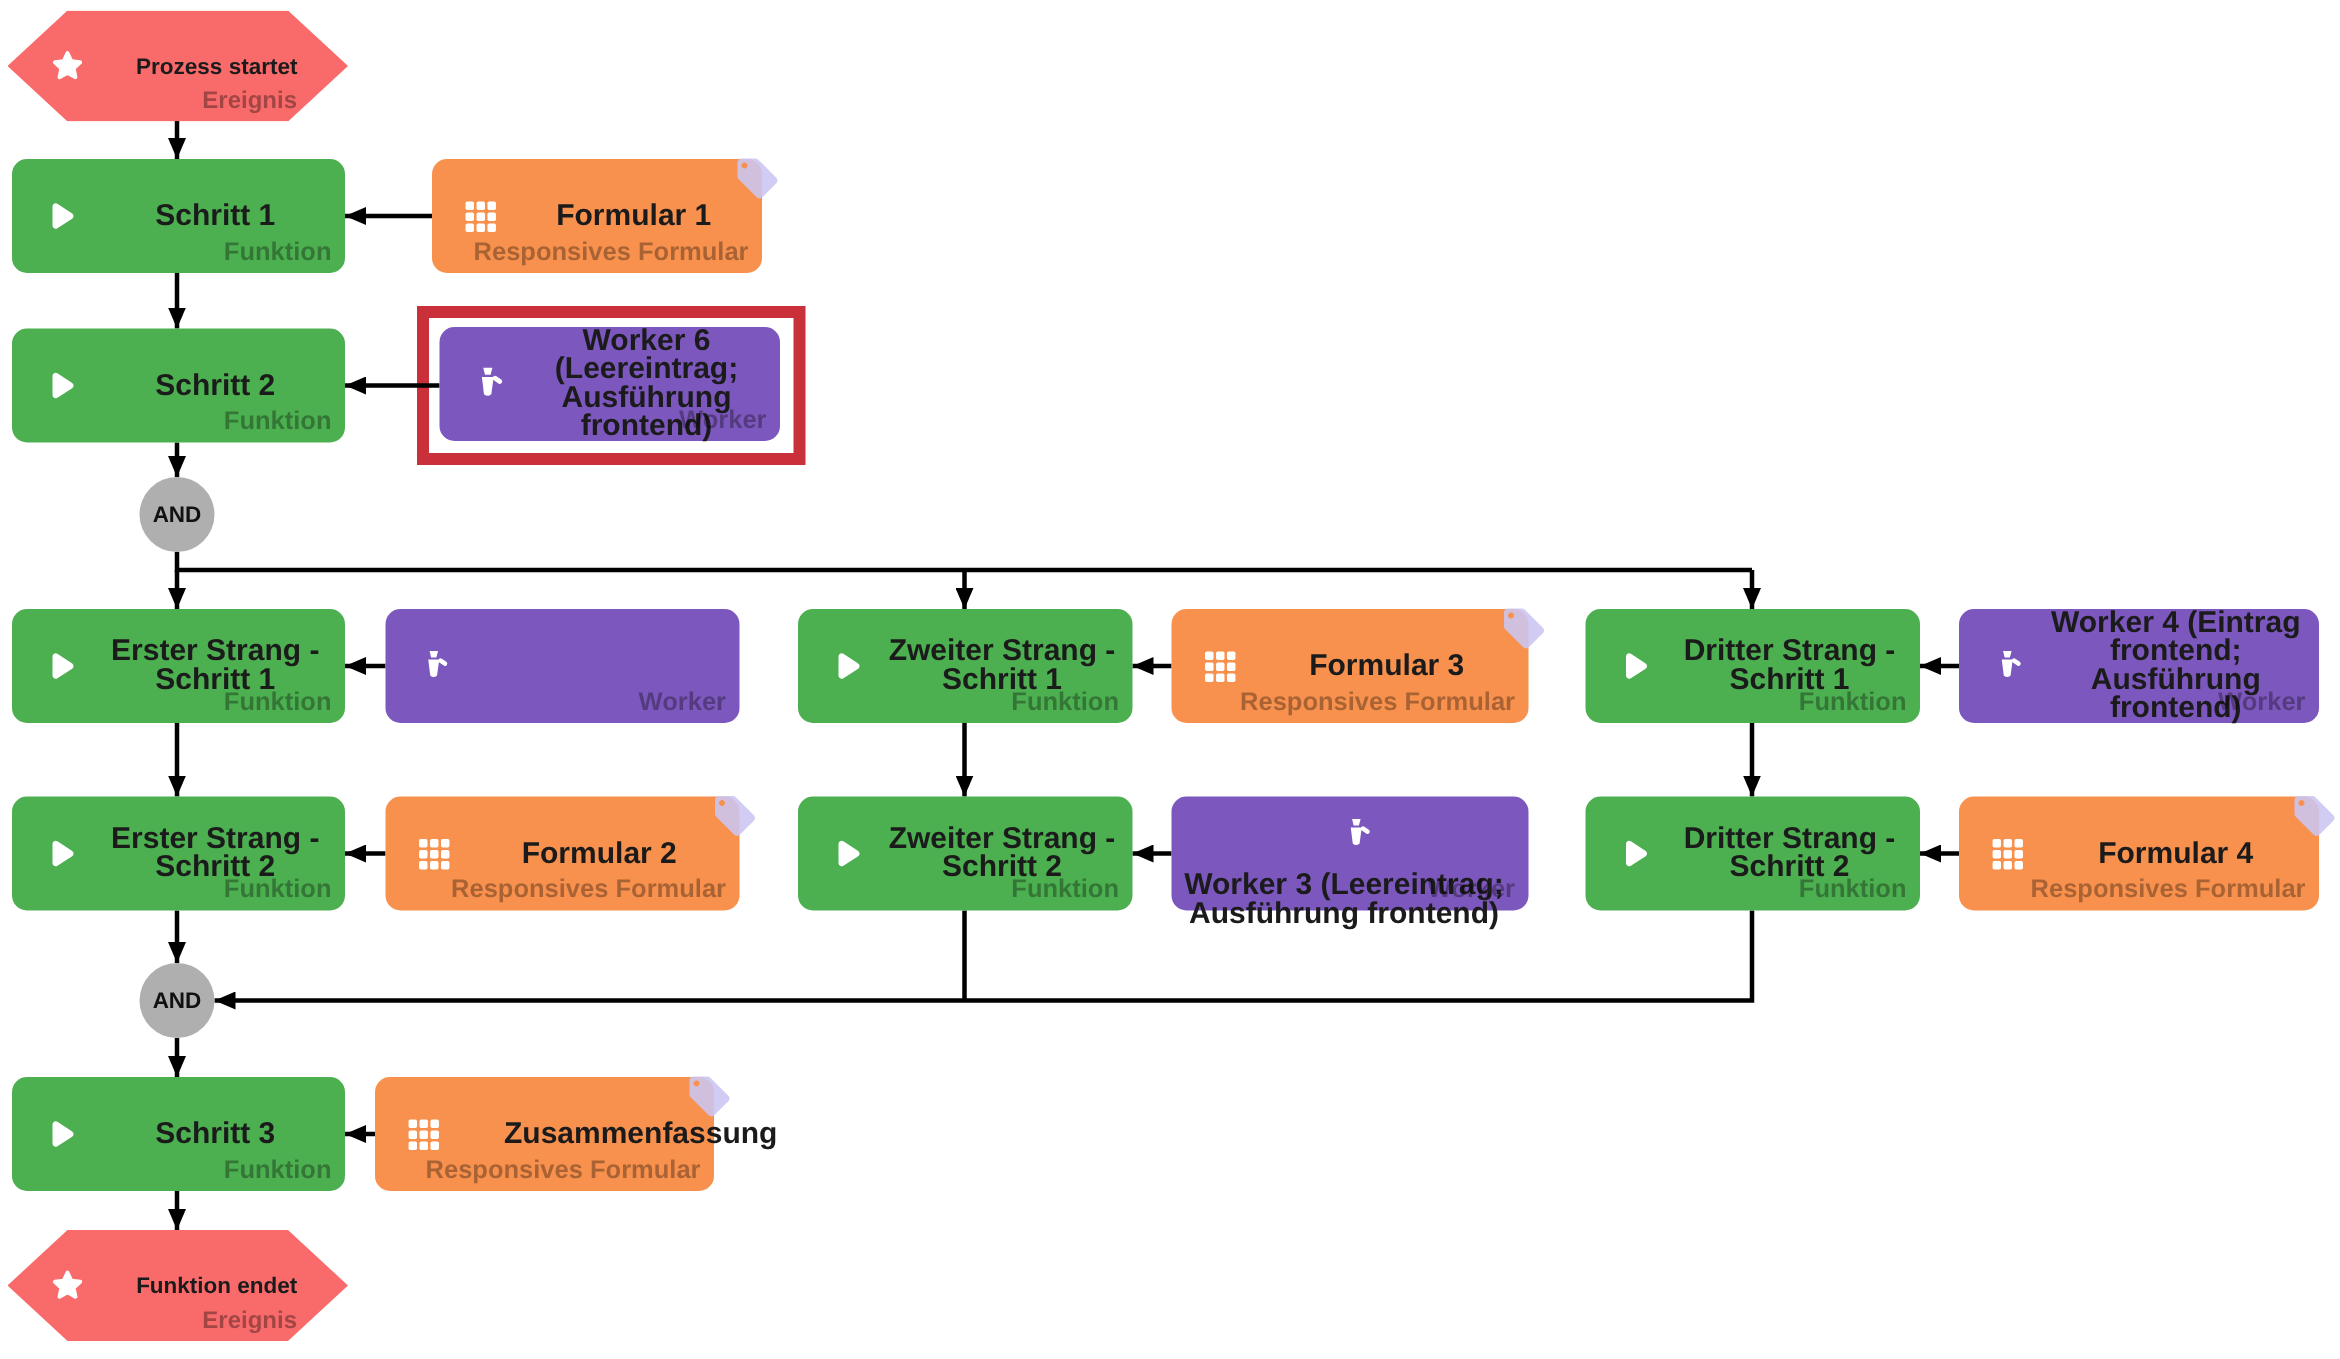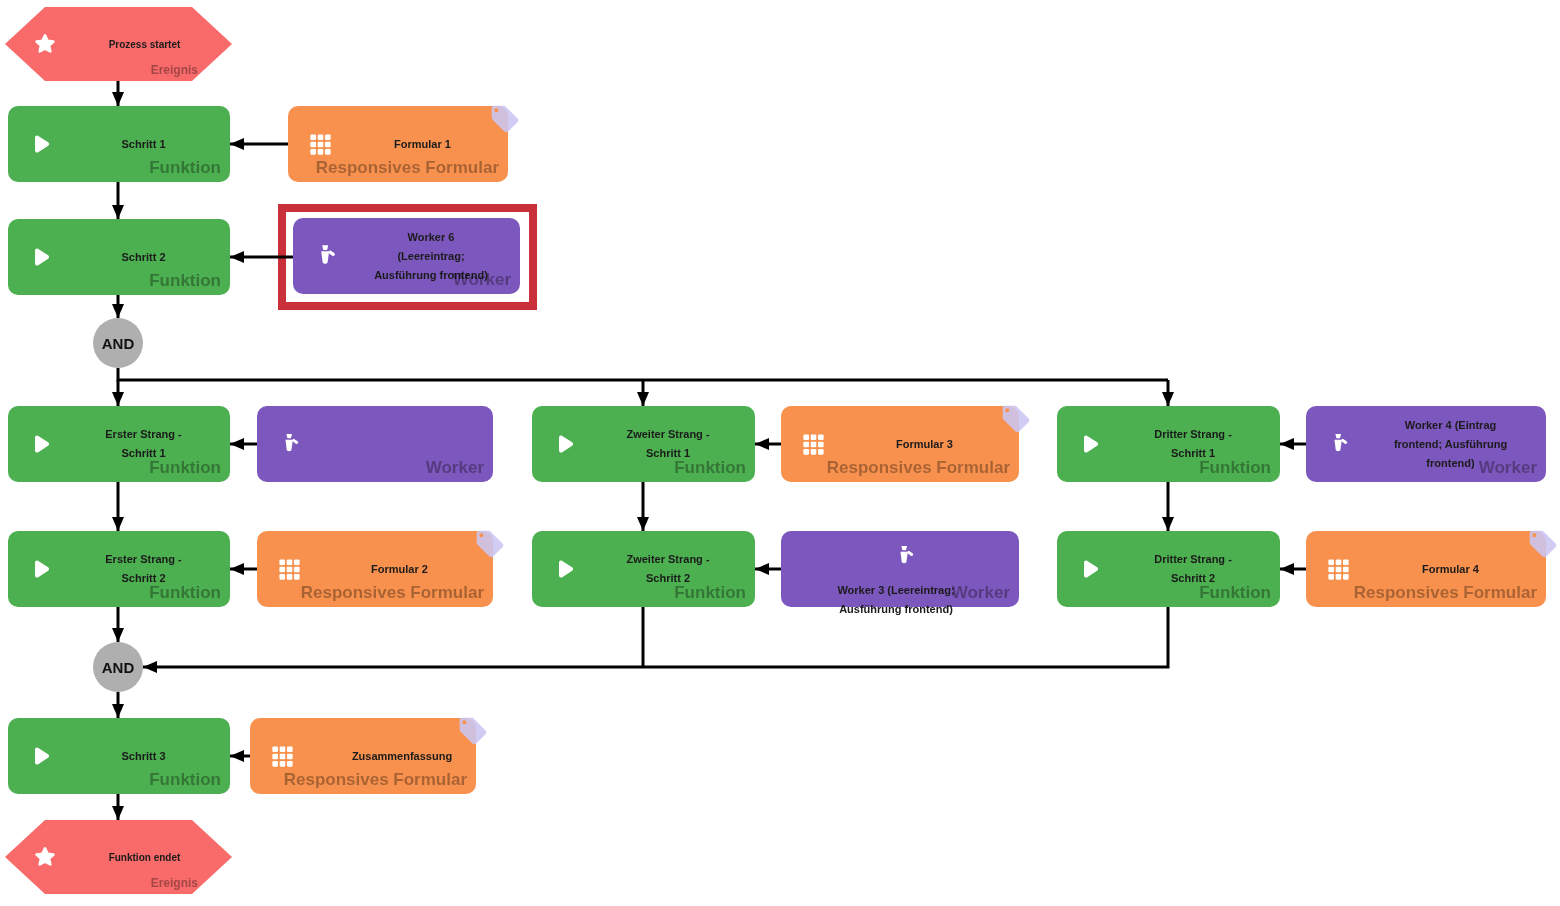--- a/index.html
+++ b/index.html
@@ -2,34 +2,34 @@
 <html><head>
 <meta charset="utf-8">
 <style>
   html,body{margin:0;padding:0;background:#ffffff;overflow:hidden;}
   .canvas{position:relative;width:1560px;height:906px;background:#ffffff;
           font-family:"Liberation Sans",sans-serif;}
   
   .node{position:absolute;height:76px;border-radius:10px;display:flex;align-items:center;
         z-index:3;box-sizing:border-box;}
   .node .icon{flex:0 0 50px;display:flex;align-items:center;justify-content:center;padding-left:7px;}
-  .node .title{flex:1;text-align:center;font-weight:bold;font-size:11px;line-height:19px;
+  .node .title{flex:1;text-align:center;font-weight:bold;font-size:20px;line-height:19px;
                color:#1b1b1b;white-space:pre-line;padding:0 8px 0 0;}
   .node .type{position:absolute;right:9px;bottom:4px;font-size:17px;font-weight:bold;
               color:rgba(0,0,0,0.32);white-space:nowrap;}
   .func{background:#4CAF50;}
   .form{background:#F8914D;}
   .worker{background:#7C57BD;}
   
   .event{position:absolute;height:74px;background:#F96A6A;display:flex;align-items:center;
          z-index:3;clip-path:polygon(40px 0,calc(100% - 40px) 0,100% 50%,
          calc(100% - 40px) 100%,40px 100%,0 50%);}
   .event .icon{flex:0 0 52px;display:flex;align-items:center;justify-content:center;padding-left:14px;}
-  .event .title{flex:1;text-align:center;font-weight:bold;font-size:10px;color:#1b1b1b;padding-right:14px;}
-  .event .type{position:absolute;right:34px;bottom:4px;font-size:12px;font-weight:bold;
+  .event .title{flex:1;text-align:center;font-weight:bold;font-size:15px;color:#1b1b1b;padding-right:14px;}
+  .event .type{position:absolute;right:34px;bottom:4px;font-size:16px;font-weight:bold;
                color:rgba(0,0,0,0.35);padding-left:48px;}
   
   .gateway{position:absolute;width:50px;height:50px;border-radius:50%;background:#AFAFAF;
            display:flex;align-items:center;justify-content:center;font-weight:bold;
            font-size:15px;color:#111;z-index:3;}
   
   .sel-frame{position:absolute;left:278px;top:204px;width:259px;height:106px;
              border:8px solid #C9303A;background:#ffffff;z-index:1;box-sizing:border-box;}
   
   svg.connectors{position:absolute;left:0;top:0;z-index:2;}

